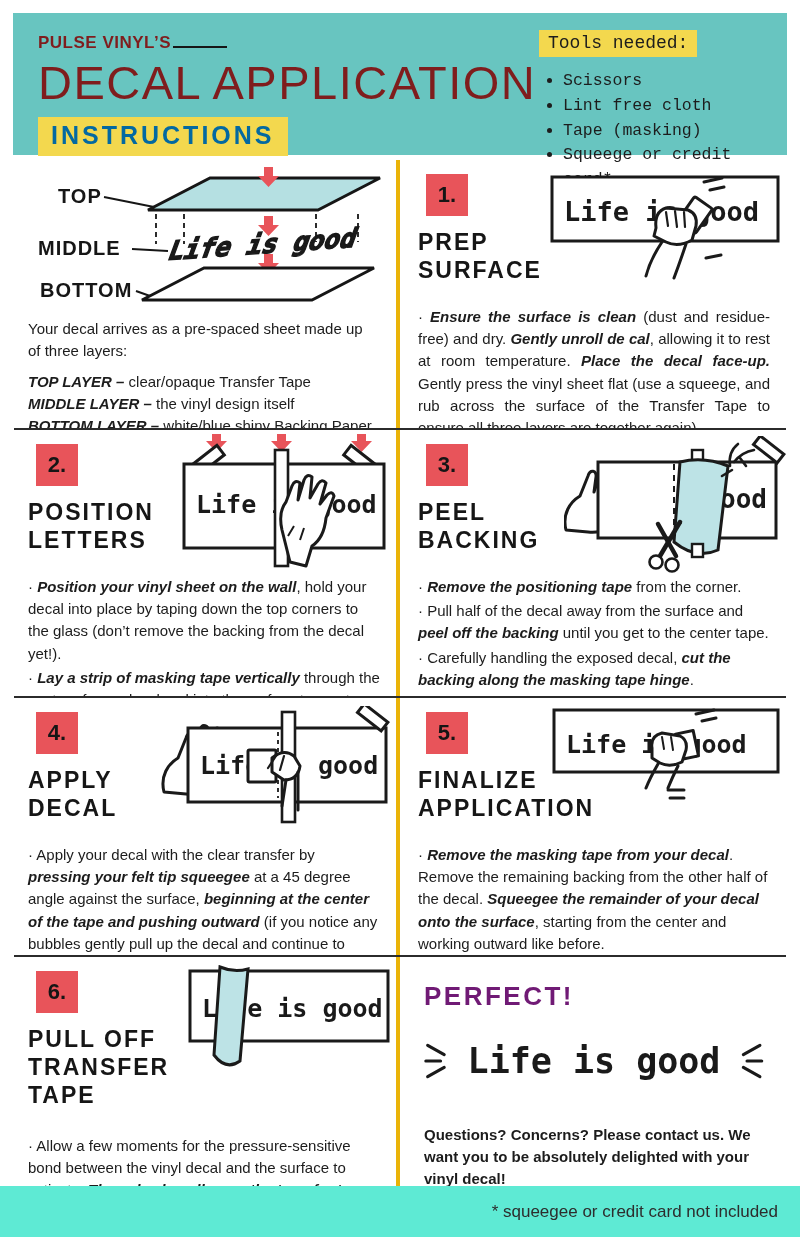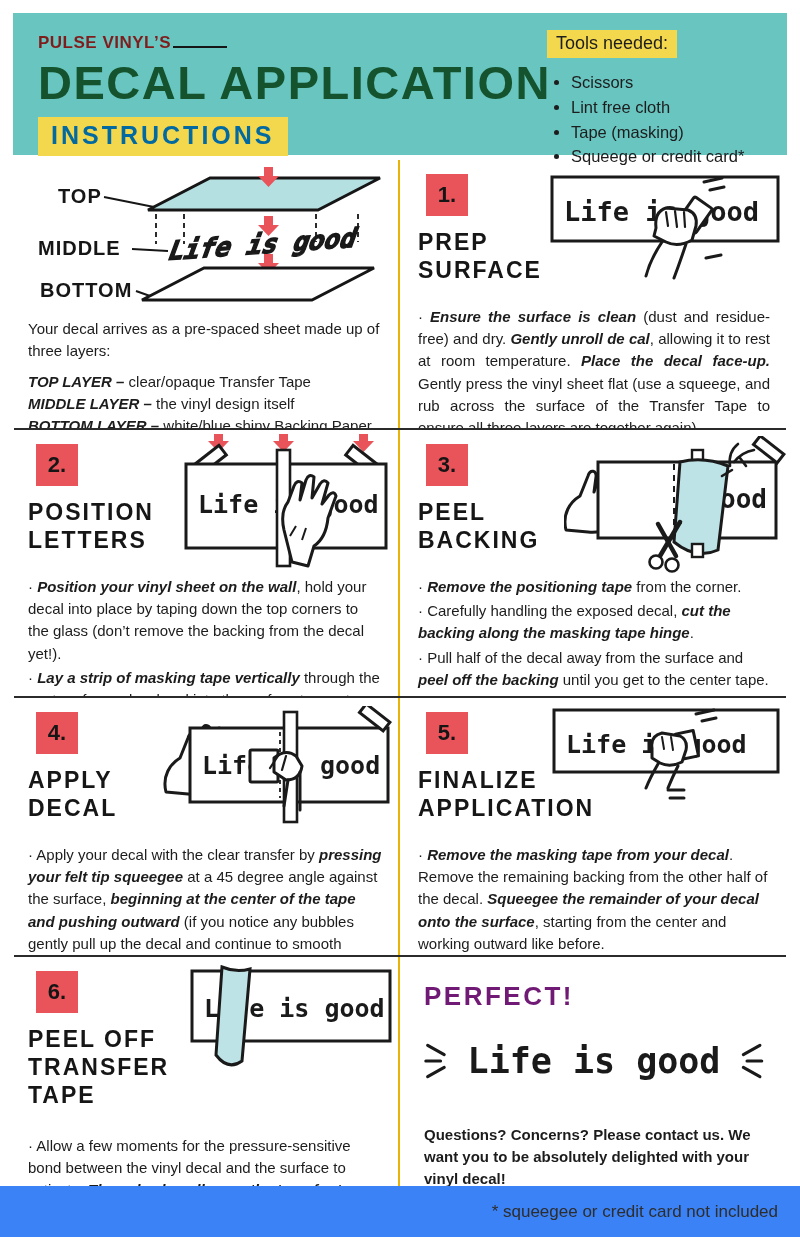--- a/index.html
+++ b/index.html
@@ -4,34 +4,34 @@
 <style>
   * { margin:0; padding:0; box-sizing:border-box; }
   html,body { background:#fff; }
   body { width:800px; height:1237px; font-family:"Liberation Sans", sans-serif; color:#1d1d1d; overflow:hidden; }
   .page { width:800px; height:1237px; position:relative; background:#fff; }
 
   
   .header { margin:13px 13px 0 13px; height:142px; background:#68c5c0; position:relative; padding:20px 0 0 25px; }
   .brand { font-size:17px; font-weight:700; letter-spacing:.5px; color:#7f1d1d; }
   .brand-line { display:inline-block; width:54px; border-bottom:2px solid #161616; margin-left:2px; vertical-align:baseline; }
-  .main-title { font-size:47px; font-weight:700; letter-spacing:1.5px; color:#14532d; margin-top:5px; line-height:1.05; }
+  .main-title { font-size:47px; font-weight:400; letter-spacing:1.5px; color:#7f1d1d; margin-top:5px; line-height:1.05; }
   .subtitle { display:inline-block; background:#f3d84e; padding:4px 13px 6px 13px; font-size:25px; font-weight:700; letter-spacing:3px; color:#0369a1; margin-top:10px; }
-  .tools { position:absolute; top:17px; right:16px; width:224px; }
+  .tools { position:absolute; top:17px; right:24px; width:224px;font-family:Liberation Mono, monospace; }
   .tools-label { display:inline-block; background:#f3d84e; padding:3px 9px 4px 9px; font-size:18px; color:#1d1d1d; }
   .tools ul { margin:12px 0 0 24px; }
   .tools li { font-size:16.5px; line-height:1.5; color:#1d1d1d; }
 
   
   .grid { margin:5px 14px 0 14px; }
   .row { display:flex; }
   .row + .row { border-top:2px solid #2b2b2b; }
   .row-a { height:268px; } .row-b { height:268px; } .row-c { height:259px; } .row-d { height:231px; }
   .cell { width:50%; position:relative; overflow:hidden; }
-  .cell.left { border-right:2px solid #eab308; padding:14px 8px 0 14px; }
+  .cell.left { border-right:4px solid #eab308; padding:14px 8px 0 14px; }
   .cell.right { padding:14px 8px 0 18px; }
 
   .badge { width:42px; height:42px; background:#e8545a; color:#151515; font-weight:800; font-size:22px; display:flex; align-items:center; justify-content:center; margin-left:8px; }
   .step-title { font-size:23px; font-weight:800; letter-spacing:2px; line-height:1.22; color:#161616; margin-top:12px; white-space:pre-line; }
   .step-head { height:118px; }
   .step-head.tall { height:150px; }
   .step-illo { position:absolute; }
   .step-body { margin-top:14px; padding-right:8px; }
   .step-body p, .intro, .contact p { font-size:15px; line-height:1.48; color:#1c1c1c; }
   .step-body p + p { margin-top:2px; }
@@ -47,21 +47,21 @@
   
   .decal-font { font-family:"DejaVu Sans Mono", monospace; font-weight:bold; fill:#1a1a1a; }
 
   
   .perfect-title { font-size:26px; font-weight:800; letter-spacing:2.5px; margin-top:10px; color:#701a75; }
   .perfect-decal { display:flex; align-items:center; justify-content:center; gap:16px; margin-top:26px; padding-right:14px; }
   .perfect-decal .txt { font-family:"DejaVu Sans Mono", monospace; font-weight:bold; font-size:35px; color:#1a1a1a; white-space:nowrap; }
   .contact { margin-top:40px; padding-right:16px;font-weight:bold; }
 
   
-  .footer { margin-top:0; height:51px; background:#3b82f6; display:flex; align-items:center; justify-content:flex-end; padding-right:22px; font-size:17px; color:#2d2d2d; }
+  .footer { margin-top:0; height:51px; background:#5eead4; display:flex; align-items:center; justify-content:flex-end; padding-right:22px; font-size:17px; color:#2d2d2d; }
 </style>
 </head>
 <body>
 
 <div class="page">
 
   <div class="header">
     <div class="brand"><span>PULSE VINYL’S</span><span class="brand-line"></span></div>
     <div class="main-title">DECAL APPLICATION</div>
     <div class="subtitle">INSTRUCTIONS</div>
@@ -198,22 +198,22 @@
           <rect x="190" y="8" width="30" height="11" fill="#fff" stroke="#1a1a1a" stroke-width="3" transform="rotate(38 205 13)"></rect>
           <g stroke="#1a1a1a" fill="#fff">
             <path d="M96 120 L116 86" stroke-width="4.5" stroke-linecap="round"></path>
             <path d="M112 120 L94 88" stroke-width="4.5" stroke-linecap="round"></path>
             <circle cx="92" cy="126" r="6.5" stroke-width="2.6"></circle>
             <circle cx="108" cy="129" r="6.5" stroke-width="2.6"></circle>
           </g>
         </svg>
         <div class="step-body">
           <p><span>· </span><span class="b">Remove the positioning tape</span><span> from the corner.</span></p>
+          <p><span>· Pull half of the decal away from the surface and </span><span class="b">peel off the backing</span><span> until you get to the center tape.</span></p>
           <p><span>· Carefully handling the exposed decal, </span><span class="b">cut the backing along the masking tape hinge</span><span>.</span></p>
-          <p><span>· Pull half of the decal away from the surface and </span><span class="b">peel off the backing</span><span> until you get to the center tape.</span></p>
         </div>
       </div>
     </div>
 
     <div class="row row-c">
 
       <div class="cell left">
         <div class="step-head">
           <div class="badge">4.</div>
           <div class="step-title">APPLY
@@ -267,21 +267,21 @@
           <p><span>· </span><span class="b">Remove the masking tape from your decal</span><span>. Remove the remaining backing from the other half of the decal. </span><span class="b">Squeegee the remainder of your decal onto the surface</span><span>, starting from the center and working outward like before.</span></p>
         </div>
       </div>
     </div>
 
     <div class="row row-d">
 
       <div class="cell left">
         <div class="step-head tall">
           <div class="badge">6.</div>
-          <div class="step-title">PEEL OFF
+          <div class="step-title">PULL OFF
 TRANSFER
 TAPE</div>
         </div>
         <svg class="step-illo" style="top:8px; right:2px;" width="240" height="110" viewBox="0 0 240 110">
           <rect x="36" y="6" width="198" height="70" fill="#fff" stroke="#1a1a1a" stroke-width="3"></rect>
           <text x="48" y="52" class="decal-font" font-size="25">Life is good</text>
           <path d="M66 2 Q80 8 94 4 L86 96 Q72 106 60 90 Z" fill="#bde3e6" stroke="#1a1a1a" stroke-width="3"></path>
         </svg>
         <div class="step-body">
           <p><span>· Allow a few moments for the pressure-sensitive bond between the vinyl decal and the surface to activate. </span><span class="b">Then slowly pull away the transfer tape</span></p>

